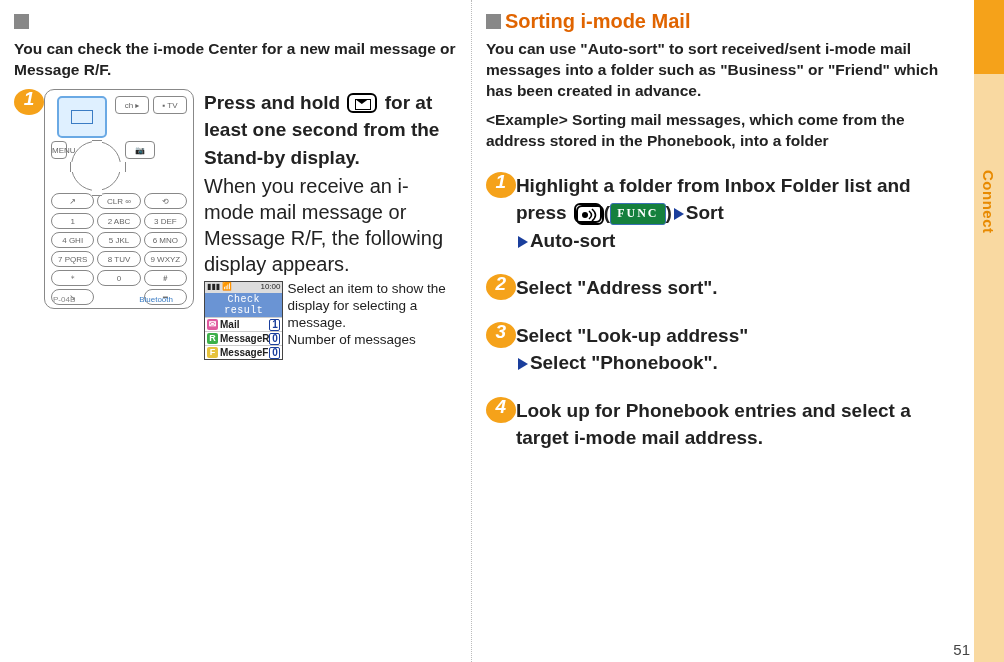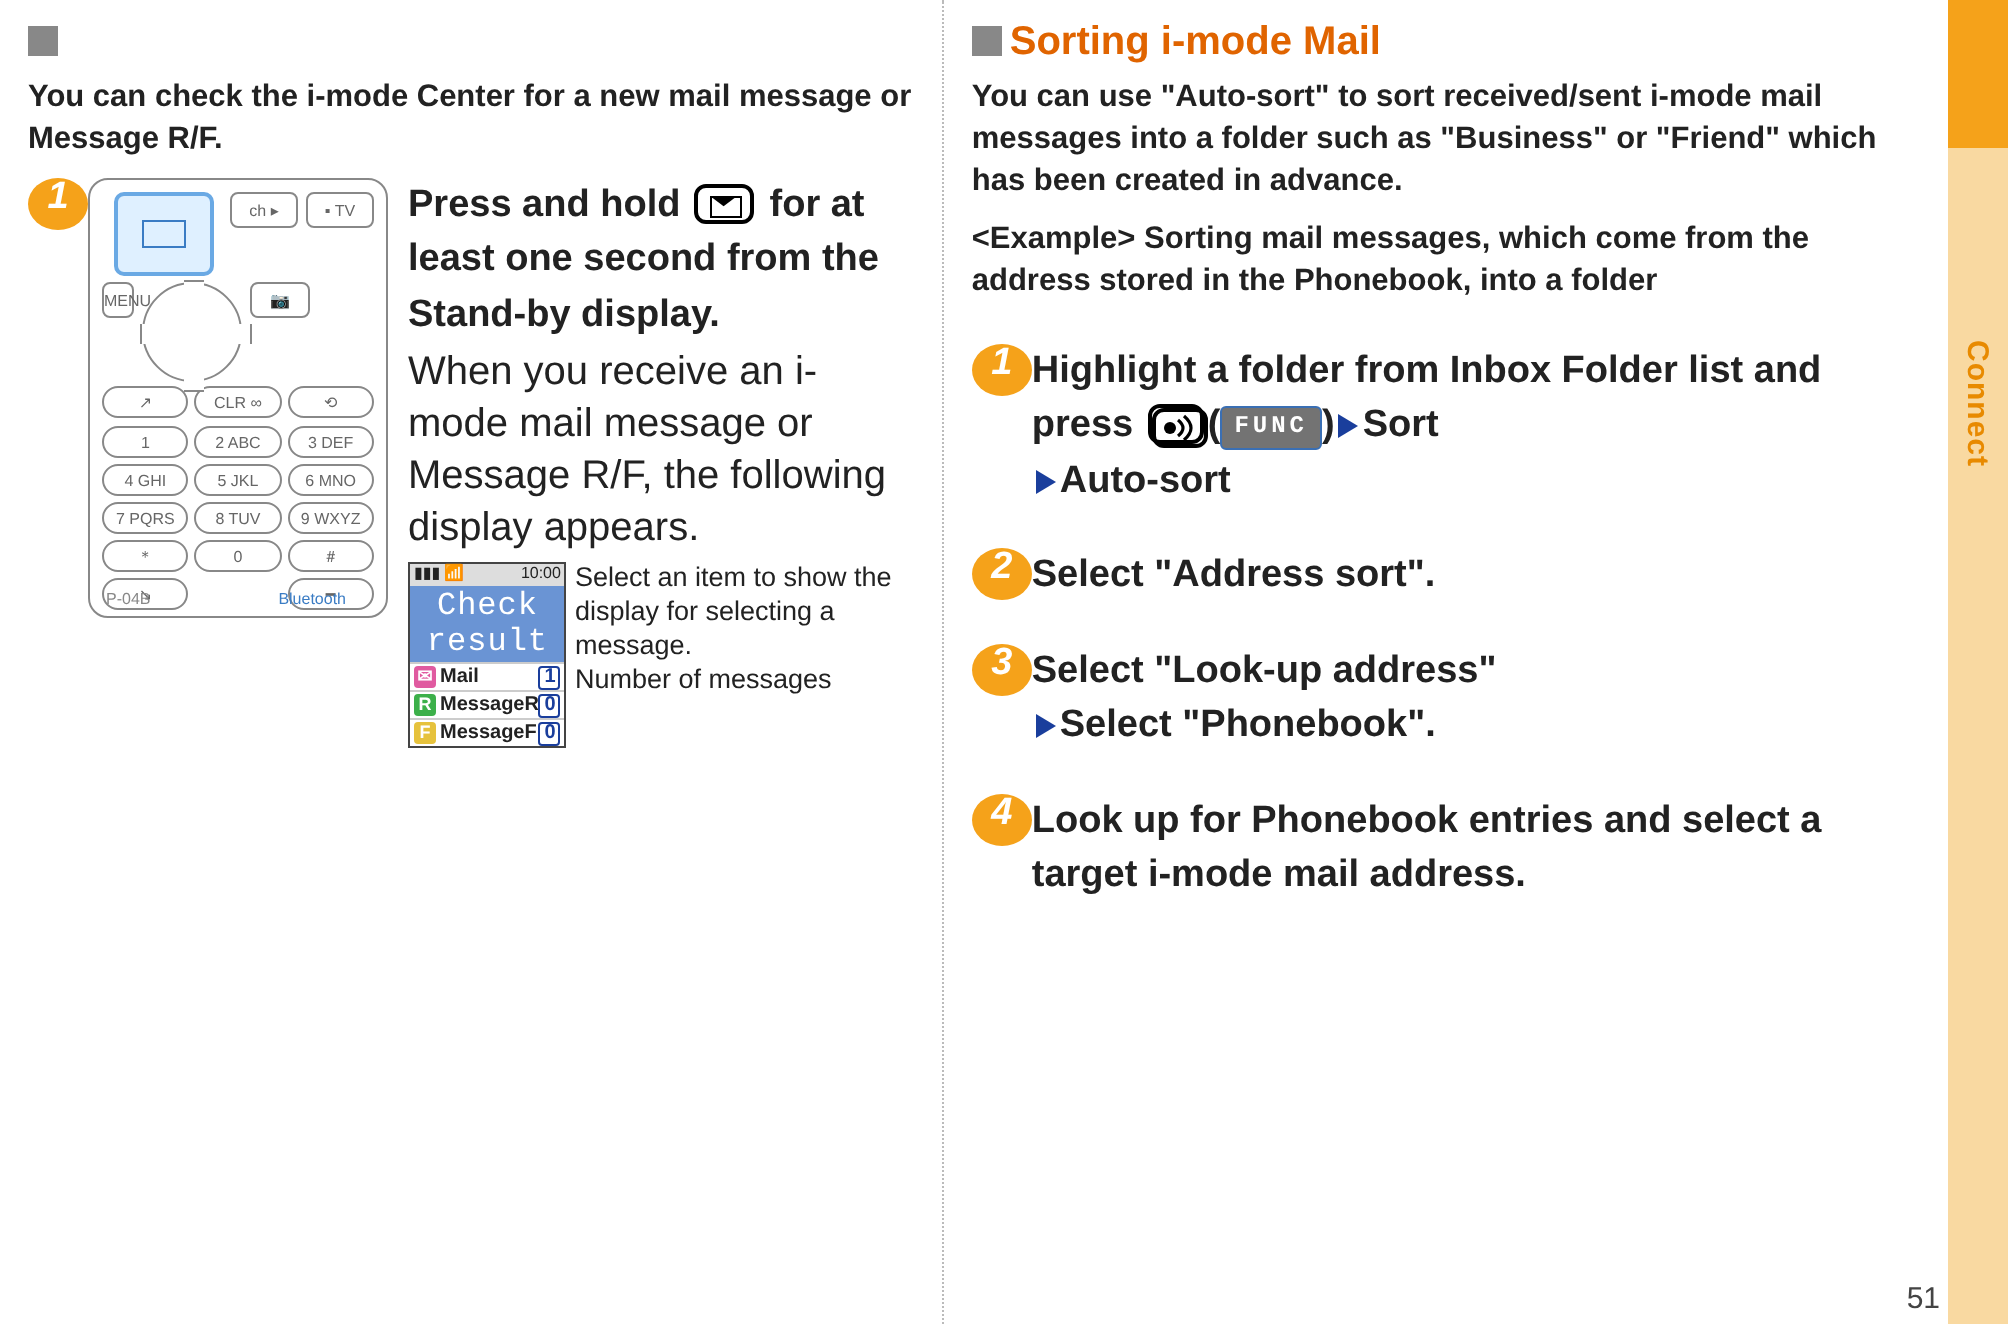--- a/index.html
+++ b/index.html
@@ -115,25 +115,25 @@
     display: inline-block;
     width: 0; height: 0;
     border-top: 6px solid transparent;
     border-bottom: 6px solid transparent;
     border-left: 10px solid #1a3e9c;
     margin: 0 2px;
     vertical-align: -1px;
   }
   .func-pill {
     display: inline-block;
-    background: #737373;
+    background: #15803d;
     border: 1px solid #3a6fb4;
     color: #fff;
     font-size: 12px;
-    font-family: Liberation Mono, monospace;
+    font-family: Liberation Serif, serif;
     letter-spacing: 2px;
     padding: 1px 6px;
     border-radius: 3px;
     vertical-align: 2px;
   }
   .key {
     display: inline-block;
     width: 30px; height: 20px;
     border: 2px solid #000;
     border-radius: 6px;
@@ -245,21 +245,21 @@
   .result {
     width: 118px;
     border: 1px solid #444;
     font-size: 10px;
     background:#fff;
   }
   .result-status { background:#ddd; height:11px; font-size:8px; padding:0 2px;}
   .result-bar {
     background: #6a94d4; color:#fff;
     text-align:center; font-family:"Courier New",monospace;
-    font-size:16px; letter-spacing:0.5px;
+    font-size:10px; letter-spacing:0.5px;
     padding:1px 0;
   }
   .result-row {
     display:flex; align-items:center;
     border-top:1px solid #ccc;
     font-weight:bold;
     padding:0 2px;
     height:14px;
   }
   .result-row .tag{

